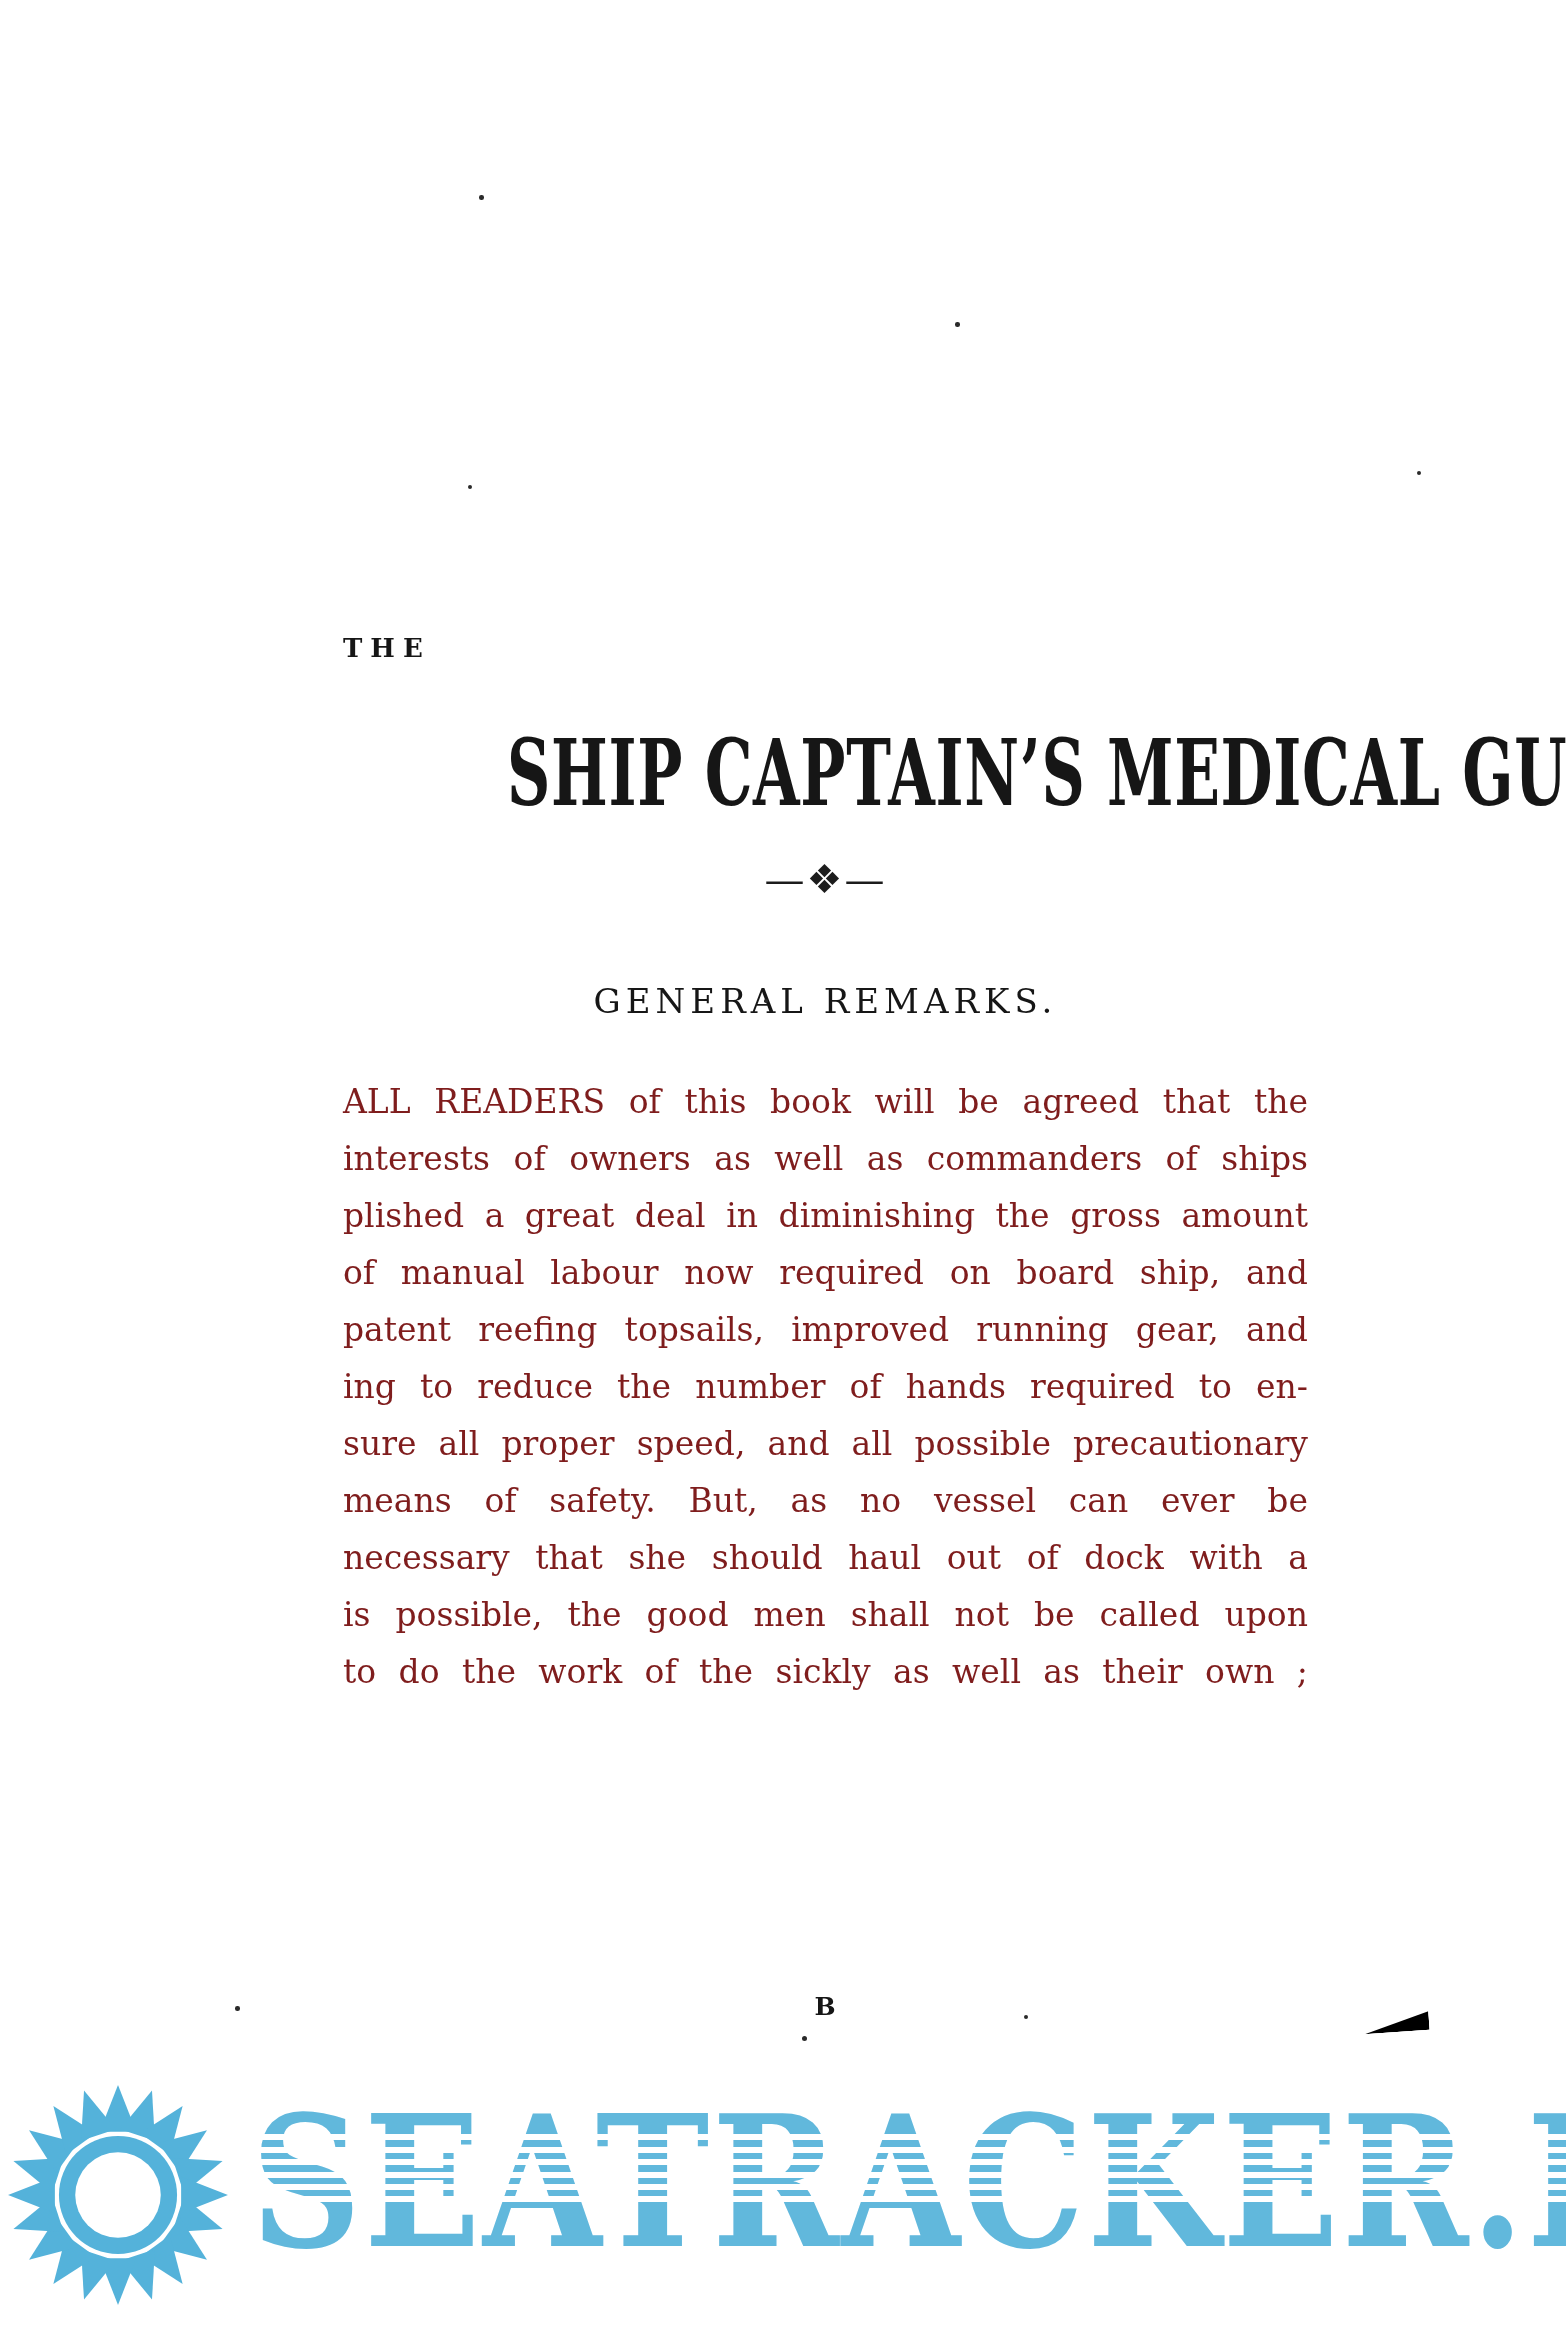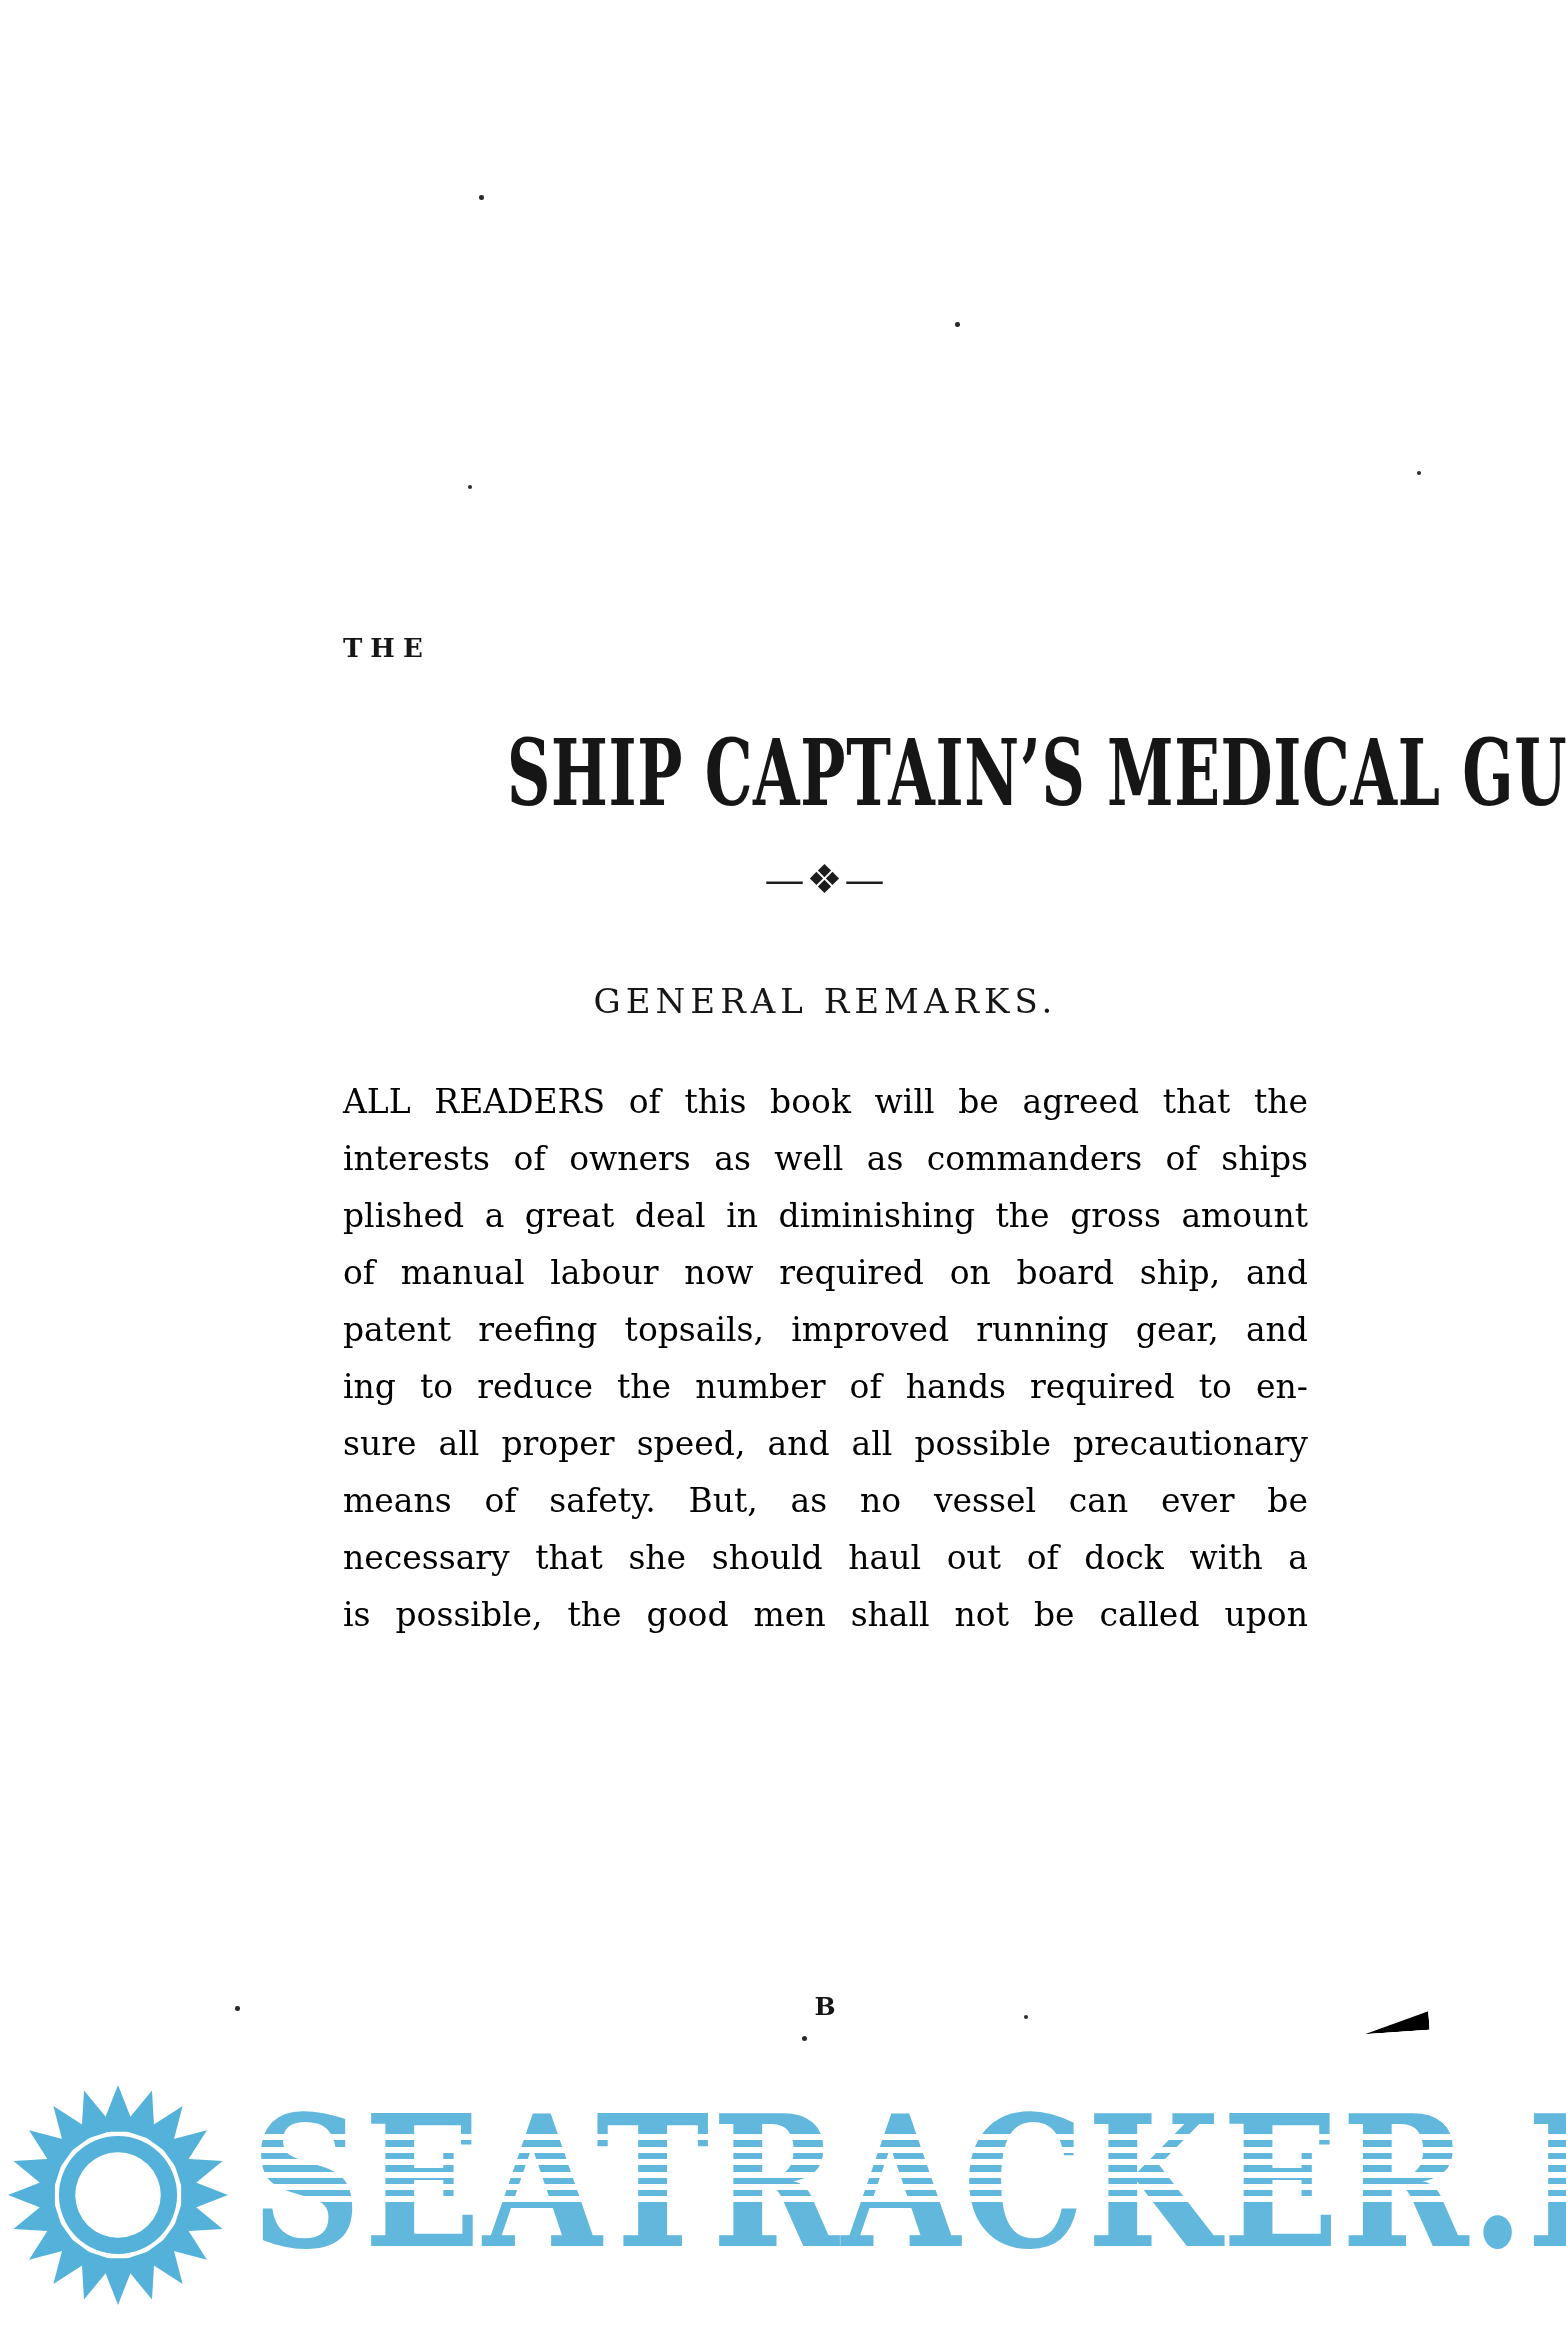--- a/index.html
+++ b/index.html
@@ -47,21 +47,21 @@
     position: absolute; top: 981px; width: 100%;
     text-align: center;
     font-size: 34px; font-weight: normal;
     letter-spacing: 5px;
     margin: 0;
   }
 
   .body-text {
     position: absolute; top: 1073px; width: 100%;
     font-size: 33px; line-height: 57px;
-    color: #000000;
+    color: #7f1d1d;
   }
   .body-text .line {
     text-align: justify;
     text-align-last: justify;
     white-space: normal;
   }
 
   .signature {
     position: absolute; top: 1992px; width: 100%;
     text-align: center;
@@ -133,20 +133,21 @@
         <div class="line">ALL READERS of this book will be agreed that the</div>
         <div class="line">interests of owners as well as commanders of ships</div>
         <div class="line">plished a great deal in diminishing the gross amount</div>
         <div class="line">of manual labour now required on board ship, and</div>
         <div class="line">patent reefing topsails, improved running gear, and</div>
         <div class="line">ing to reduce the number of hands required to en-</div>
         <div class="line">sure all proper speed, and all possible precautionary</div>
         <div class="line">means of safety.  But, as no vessel can ever be</div>
         <div class="line">necessary that she should haul out of dock with a</div>
         <div class="line">is possible, the good men shall not be called upon</div>
+        <div class="line">to do the work of the sickly as well as their own ;</div>
       </div>
     <div class="signature">B</div>
   </div>
 
   <div class="speck" style="left:479px; top:195px; width:4.5px; height:4.5px;"></div>
   <div class="speck" style="left:955px; top:322px; width:4.5px; height:4.5px;"></div>
   <div class="speck" style="left:468px; top:485px; width:4px; height:4px;"></div>
   <div class="speck" style="left:1417px; top:471px; width:4px; height:4px;"></div>
   <div class="speck" style="left:764px; top:999px; width:3.5px; height:3.5px;"></div>
   <div class="speck" style="left:235px; top:2006px; width:4.5px; height:4.5px;"></div>

